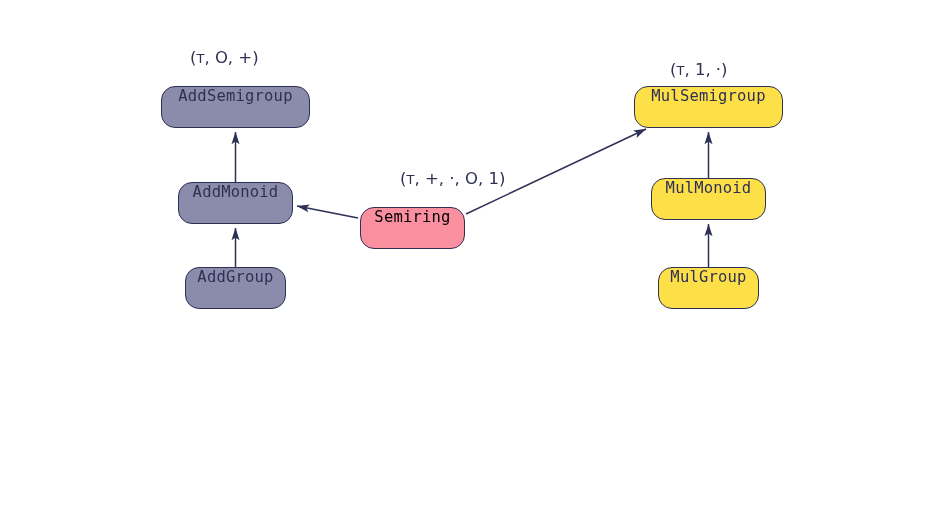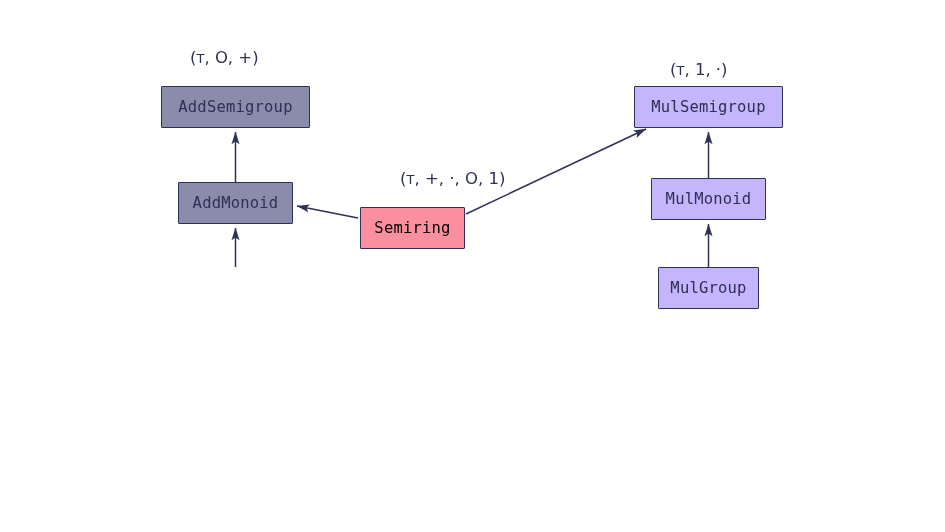--- a/index.html
+++ b/index.html
@@ -12,37 +12,37 @@
     width: 945px;
     height: 484px;
     background: #ffffff;
     overflow: hidden;
     font-family: "DejaVu Sans Mono", monospace;
   }
   .node {
     position: absolute;
     box-sizing: border-box;
     border: 1.6px solid #2f3055;
-    border-radius: 1px;
+    border-radius: 14px;
     display: flex;
-    align-items: center;
+    align-items: flex-start;
     justify-content: center;
     font-family: "DejaVu Sans Mono", "Liberation Mono", monospace;
     font-size: 15.5px;
     letter-spacing: 0.2px;
     color: #2f3055;
     white-space: nowrap;
     z-index: 3;
   }
   .node.add {
     background: #8b8bab;
     color: #2f3055;
   }
   .node.mul {
-    background: #c4b5fd;
+    background: #fde047;
     color: #2f3055;
   }
   .node.ring {
     background: #fa8fa0;
     color: #000000;
   }
   .tuple-label {
     position: absolute;
     font-family: "DejaVu Sans", "Liberation Sans", sans-serif;
     font-size: 16.5px;
@@ -98,20 +98,23 @@
   </div>
 
   <div class="node add" style="left:161px; top:86px; width:149px; height:42px;">
     <span>AddSemigroup</span>
   </div>
 
   <div class="node add" style="left:178px; top:182px; width:115px; height:42px;">
     <span>AddMonoid</span>
   </div>
 
+  <div class="node add" style="left:185px; top:267px; width:101px; height:42px;">
+    <span>AddGroup</span>
+  </div>
 
   <div class="node ring" style="left:360px; top:207px; width:105px; height:42px;">
     <span>Semiring</span>
   </div>
 
   <div class="node mul" style="left:634px; top:86px; width:149px; height:42px;">
     <span>MulSemigroup</span>
   </div>
 
   <div class="node mul" style="left:651px; top:178px; width:115px; height:42px;">

